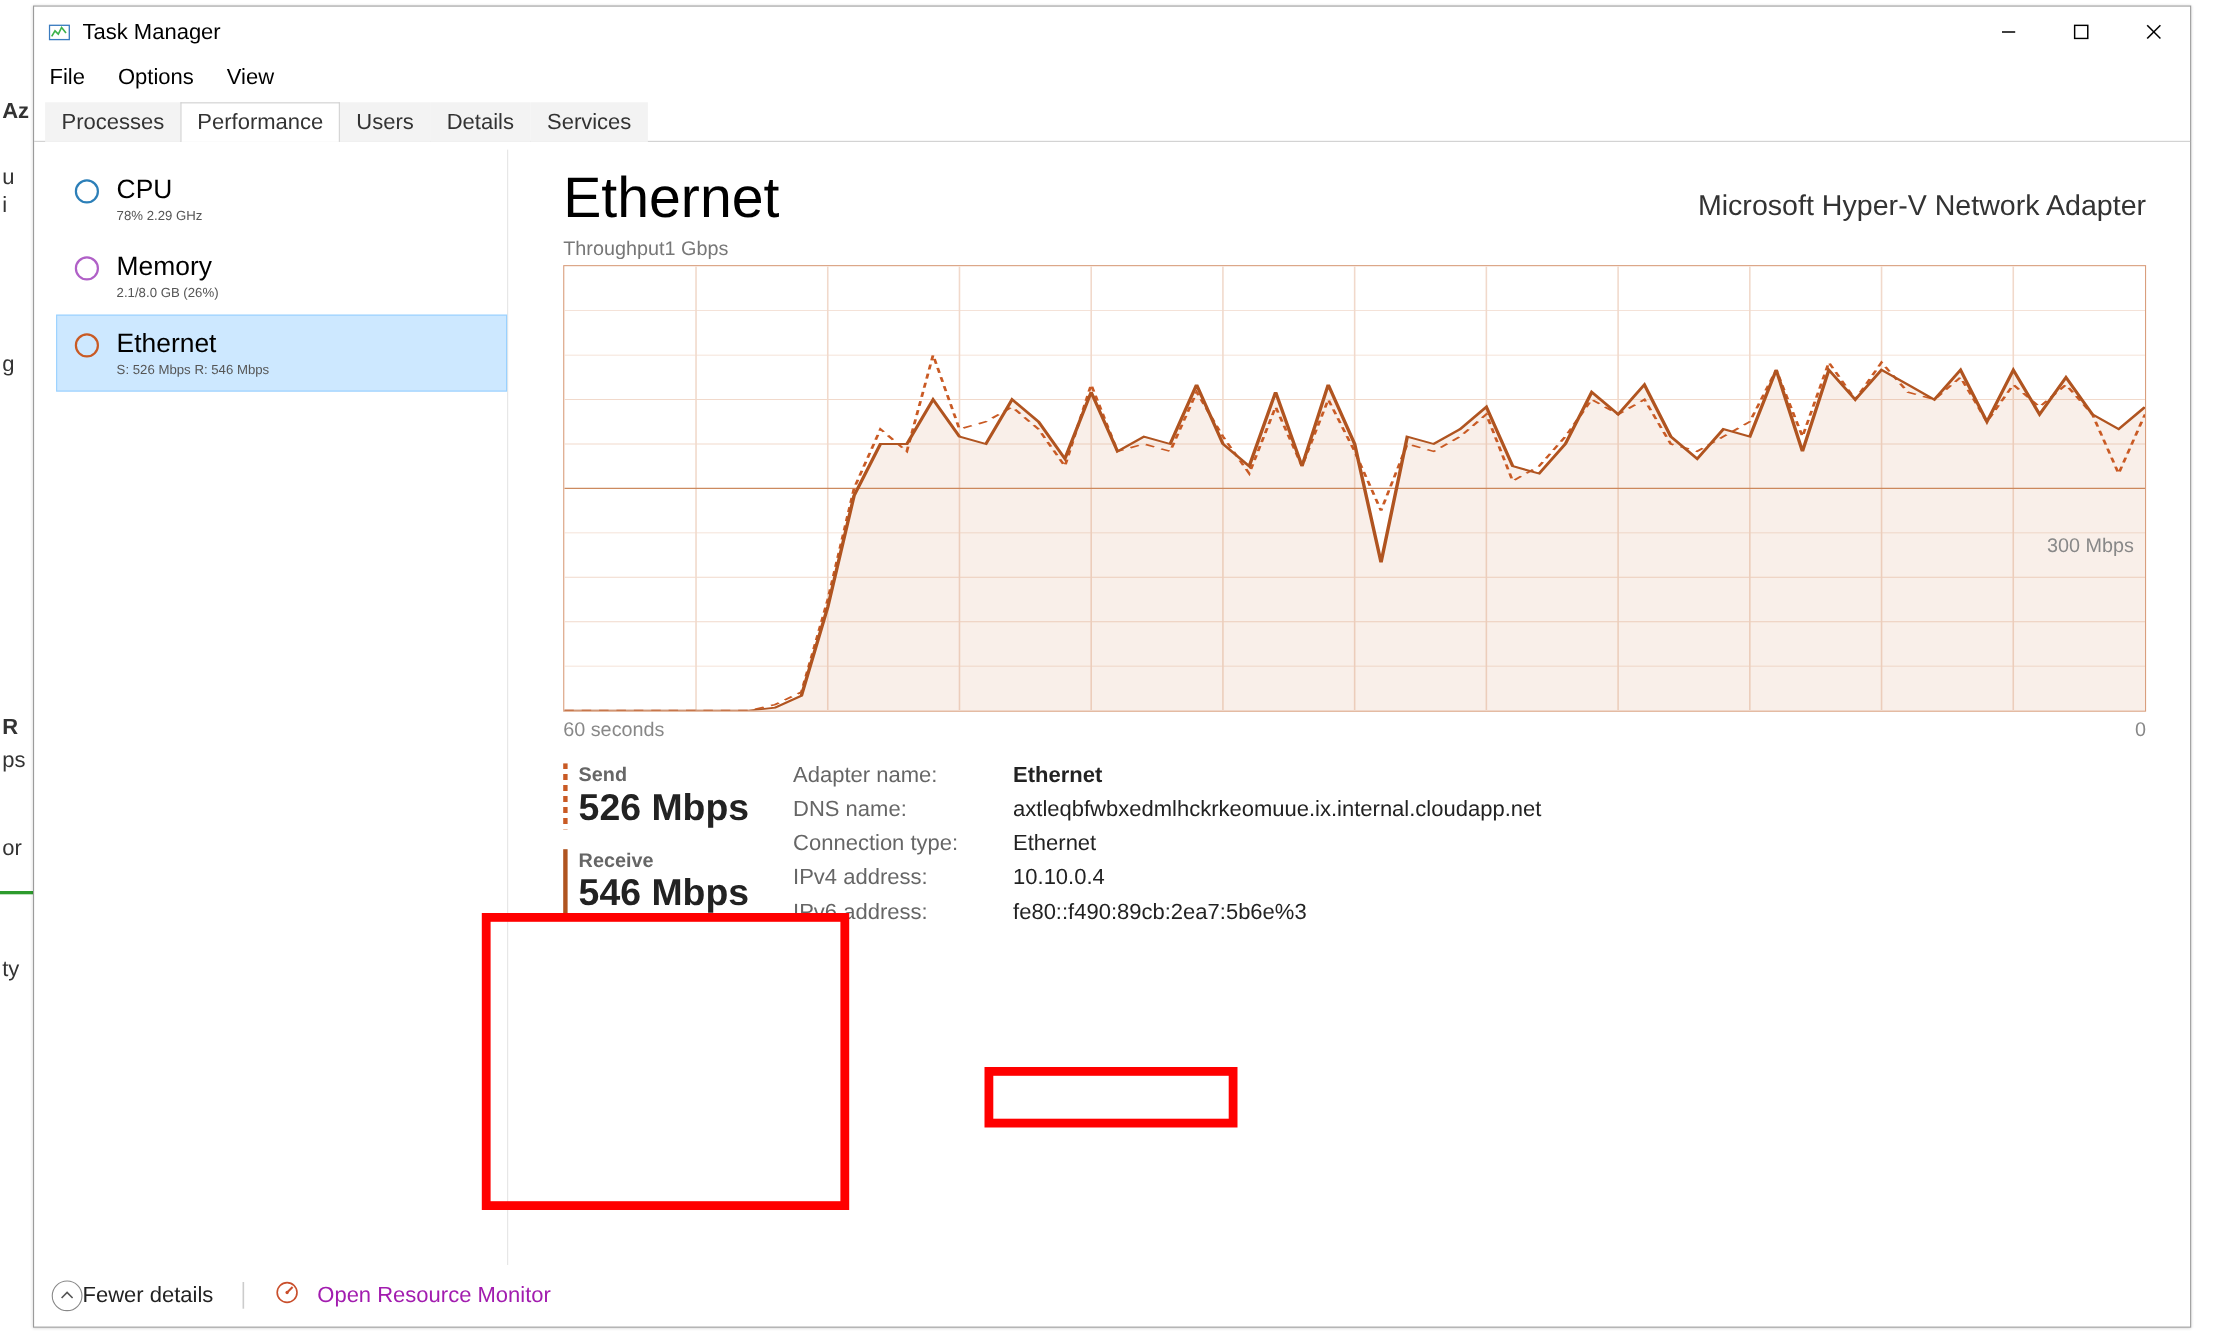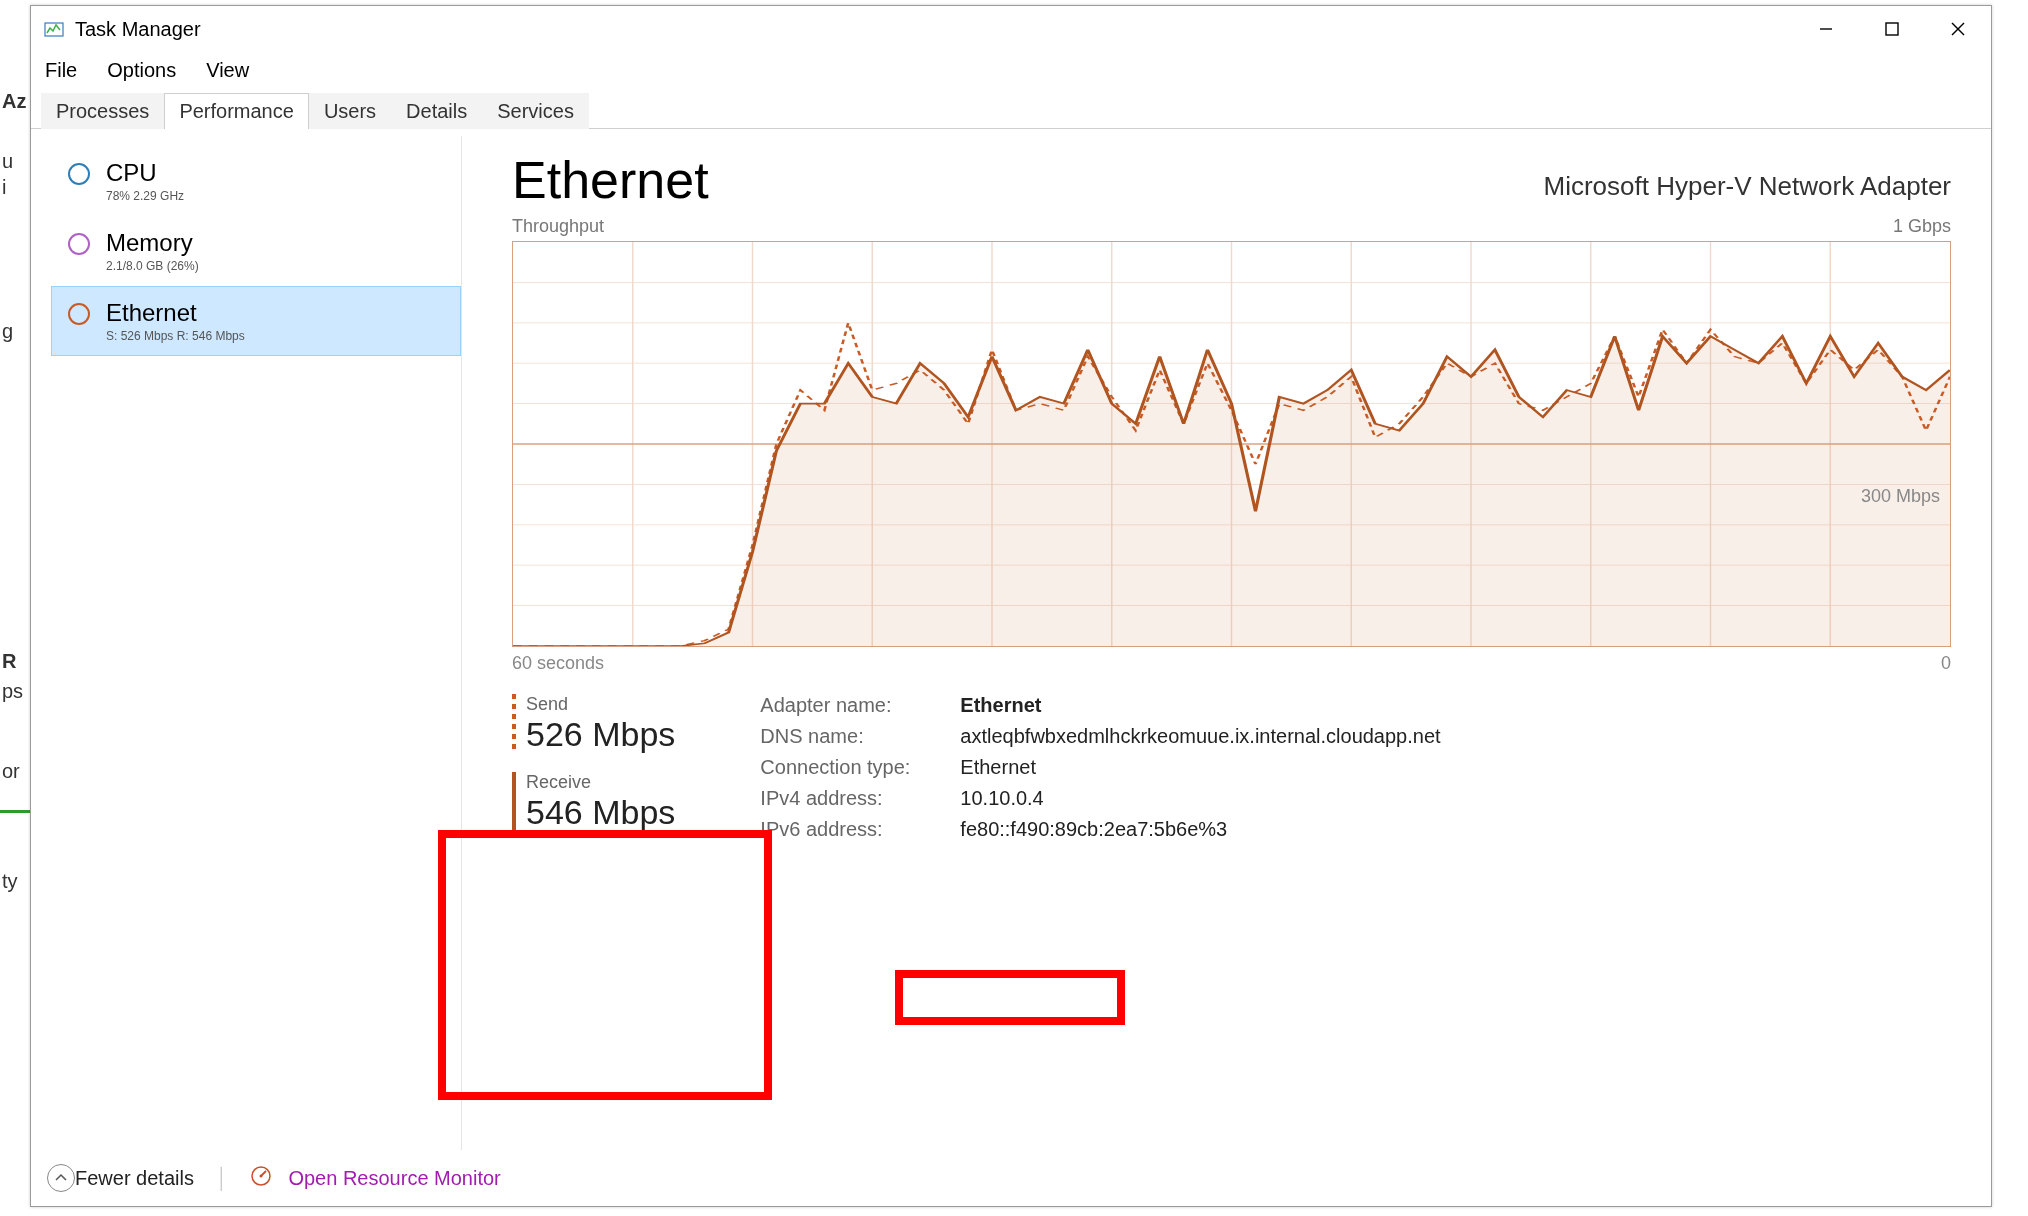--- a/index.html
+++ b/index.html
@@ -180,21 +180,20 @@
     font-size: 52px;
     font-weight: 400;
   }
   .adapter-desc {
     font-size: 26px;
     color: #333;
     margin-bottom: 8px;
   }
   .chart-labels {
     display: flex;
-    justify-content: space-between;
     font-size: 18px;
     color: #777;
     margin-bottom: 4px;
   }
 
   
   .chart-wrap {
     position: relative;
     width: 100%;
     height: 406px;
@@ -221,20 +220,21 @@
   }
 
   
   .stats {
     display: flex;
     margin-top: 20px;
     gap: 0;
   }
   .stat-col {
     padding-right: 40px;
+    font-weight: bold;
   }
   .stat-block {
     display: flex;
     margin-bottom: 18px;
   }
   .stat-bar {
     width: 4px;
     margin-right: 10px;
   }
   .stat-bar.send {
@@ -247,21 +247,20 @@
     font-size: 18px;
     color: #666;
   }
   .stat-value {
     font-size: 34px;
     color: #222;
   }
 
   .info-table {
     font-size: 20px;
-    margin-left: 45px;
   }
   .info-row { display: flex; margin-bottom: 8px; }
   .info-label { width: 200px; color: #666; }
   .info-value { color: #222; }
   .info-value.bold { font-weight: 600; }
 
   
   .footer {
     position: absolute;
     bottom: 0; left: 0; right: 0;

